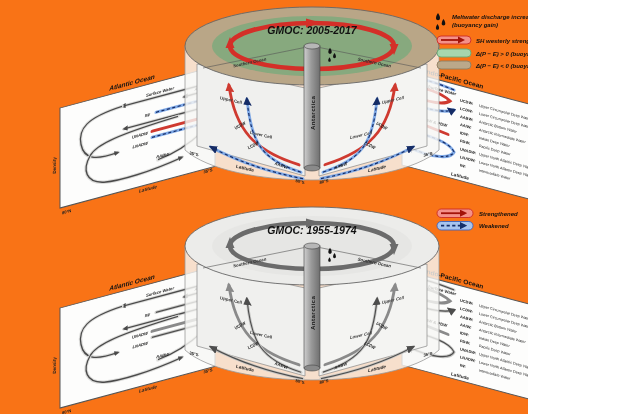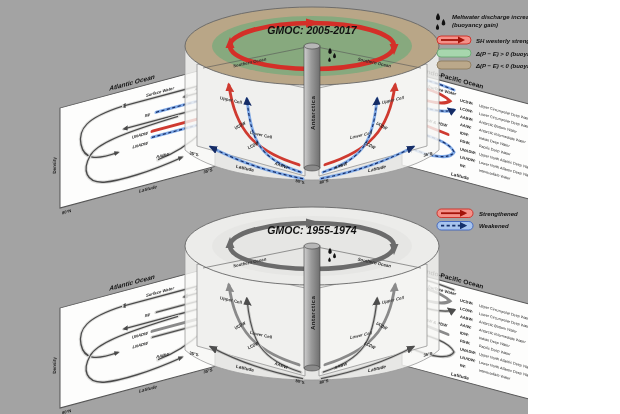--- a/index.html
+++ b/index.html
@@ -1,16 +1,16 @@
 <!DOCTYPE html>
 <html><head>
 <meta charset="utf-8">
 <style>
   html,body{margin:0;padding:0;background:#fff;}
-  #stage{position:relative;width:528px;height:414px;background:#a3a3a3;overflow:hidden;
+  #stage{position:relative;width:528px;height:414px;background:#f97316;overflow:hidden;
          font-family:"Liberation Sans",sans-serif;}
   svg{display:block;}
   
   .sa{fill:none;stroke:var(--strong,#cf3a30);stroke-width:3;stroke-linecap:round;marker-end:url(#mA);}
   .wh{fill:none;stroke:var(--weak,#7fa9e6);stroke-width:3;stroke-linecap:round;}
   .wc{fill:none;stroke:var(--weak-core,#152c66);stroke-width:1.2;stroke-dasharray:var(--wdash,3 2.4);marker-end:url(#mB);}
   .gh{fill:none;stroke:#dcdcda;stroke-width:3.4;stroke-linecap:round;}
   .gc{fill:none;stroke:#4a4a4a;stroke-width:1.3;marker-end:url(#mC);}
   .ring{fill:none;stroke:var(--ring,#d42f28);stroke-width:4.5;}
   .rtri{fill:var(--ring,#d42f28);}

